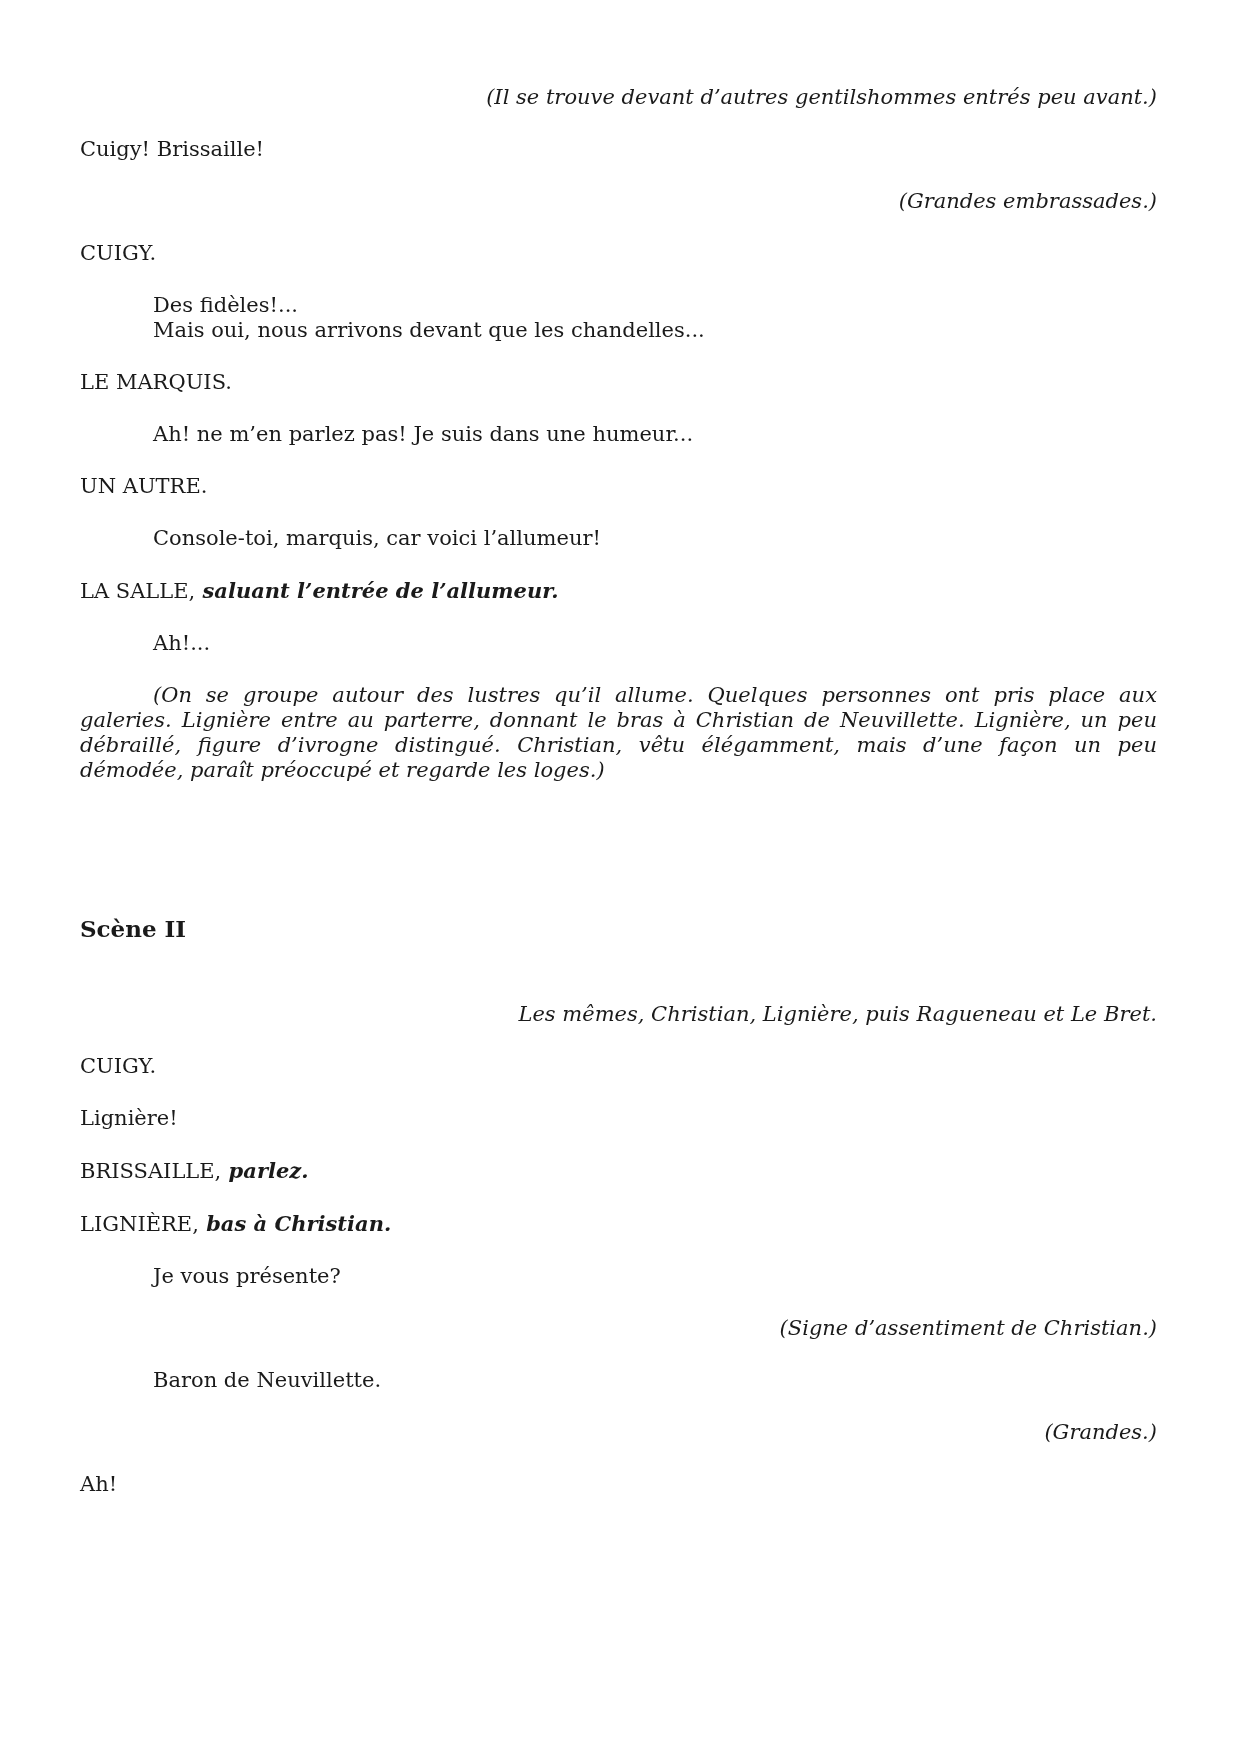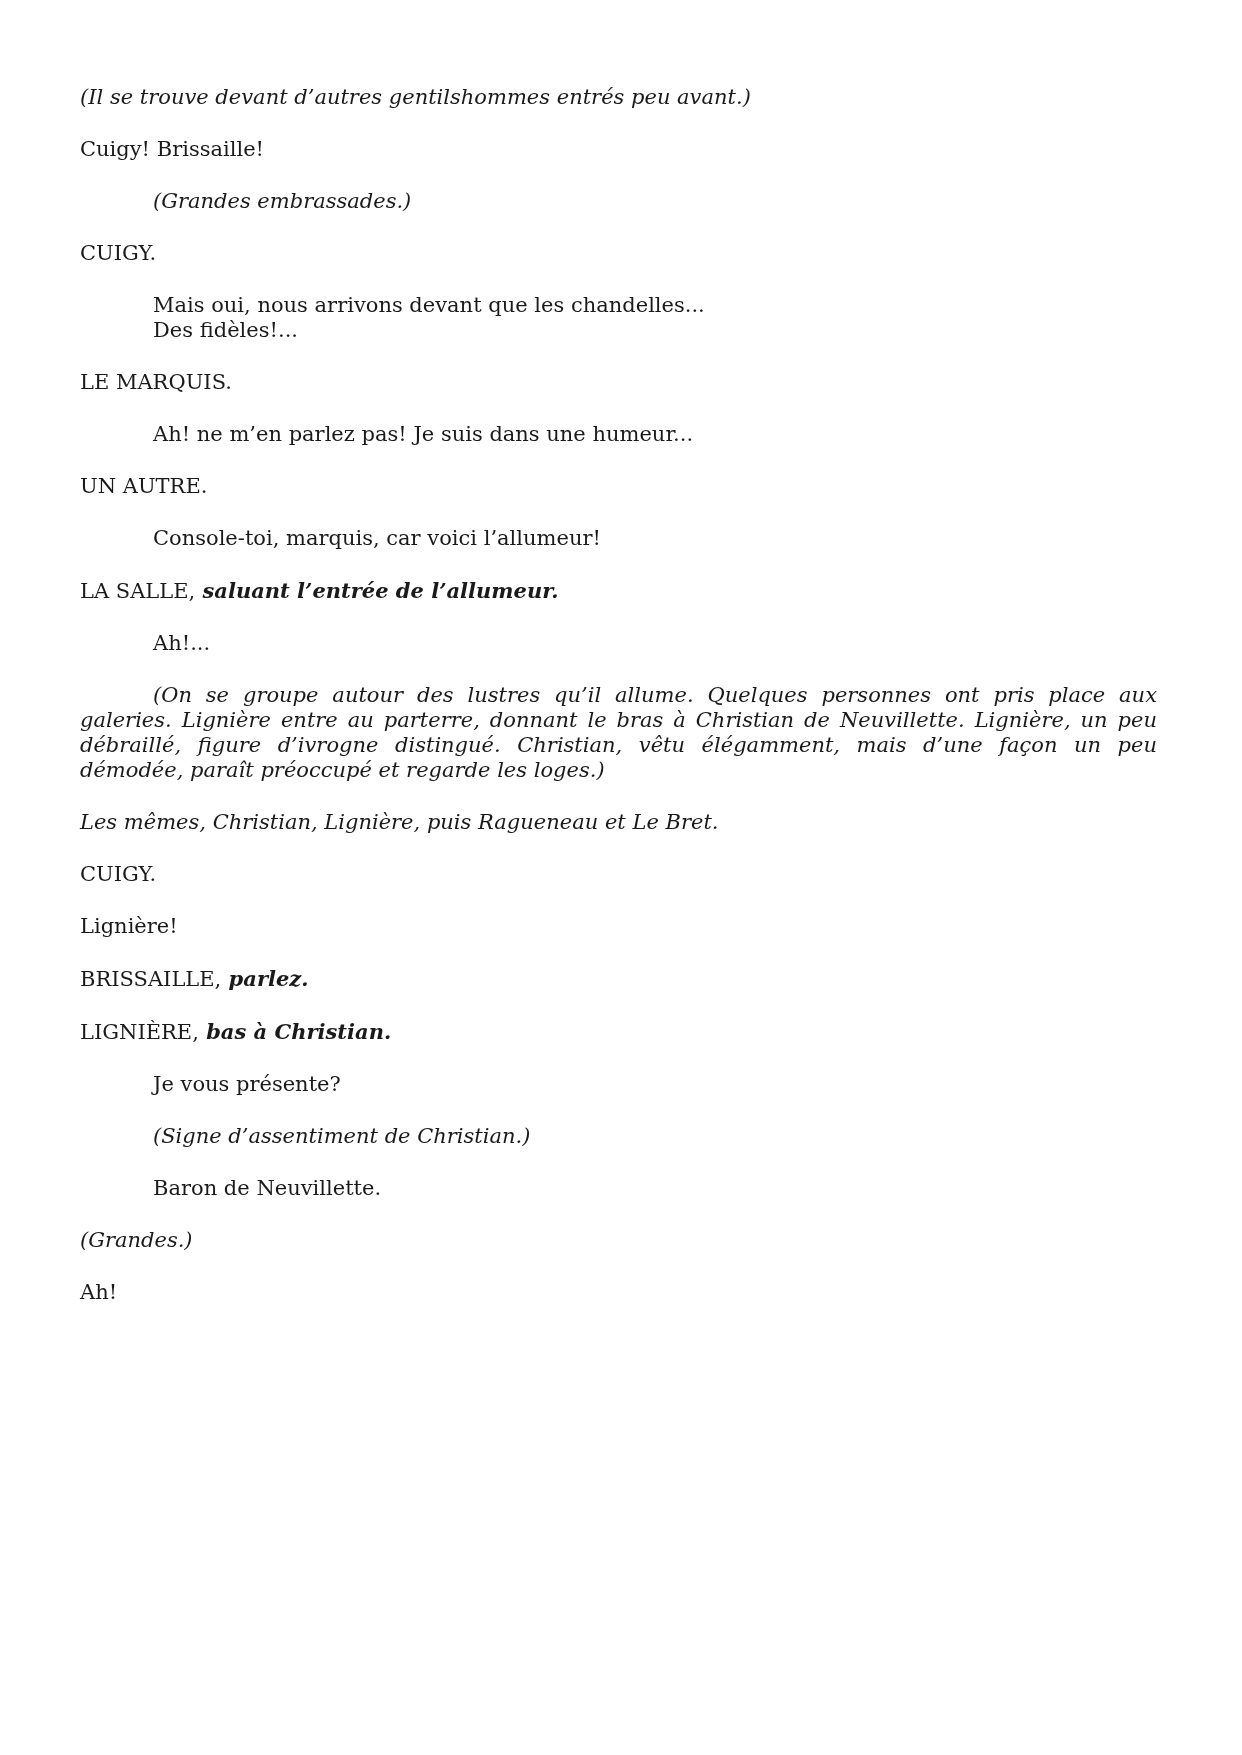--- a/index.html
+++ b/index.html
@@ -18,20 +18,21 @@
     font-size: 21px;
     line-height: 25px;
     padding: 85px 85px 0 80px;
     overflow: hidden;
   }
   .page p {
     margin: 0 0 27px 0;
   }
   .direction {
     font-style: italic;
+    text-align: right;
   }
   .indent {
     margin-left: 73px !important;
   }
   .speaker-dir {
     font-style: italic;
     font-weight: bold;
   }
   .stage-paragraph {
     text-align: justify;
@@ -55,22 +56,22 @@
 
   <p class="direction">(Il se trouve devant d’autres gentilshommes entrés peu avant.)</p>
 
   <p>Cuigy! Brissaille!</p>
 
   <p class="direction indent">(Grandes embrassades.)</p>
 
   <p>CUIGY.</p>
 
   <p class="indent">
+    <span class="verse-line" style="display:block">Des fidèles!...</span>
     <span class="verse-line" style="display:block">Mais oui, nous arrivons devant que les chandelles...</span>
-    <span class="verse-line" style="display:block">Des fidèles!...</span>
   </p>
 
   <p>LE MARQUIS.</p>
 
   <p class="indent">
     <span class="verse-line" style="display:block">Ah! ne m’en parlez pas! Je suis dans une humeur...</span>
   </p>
 
   <p>UN AUTRE.</p>
 
@@ -81,20 +82,21 @@
   <p>
     <span>LA SALLE,</span><span class="speaker-dir"> saluant l’entrée de l’allumeur.</span>
   </p>
 
   <p class="indent">
     <span class="verse-line" style="display:block">Ah!...</span>
   </p>
 
   <p class="stage-paragraph">(On se groupe autour des lustres qu’il allume. Quelques personnes ont pris place aux galeries. Lignière entre au parterre, donnant le bras à Christian de Neuvillette. Lignière, un peu débraillé, figure d’ivrogne distingué. Christian, vêtu élégamment, mais d’une façon un peu démodée, paraît préoccupé et regarde les loges.)</p>
 
+  <p class="scene-heading">Scène II</p>
 
   <p class="direction">Les mêmes, Christian, Lignière, puis Ragueneau et Le Bret.</p>
 
   <p>CUIGY.</p>
 
   <p>Lignière!</p>
 
   <p>
     <span>BRISSAILLE,</span><span class="speaker-dir"> parlez.</span>
   </p>

